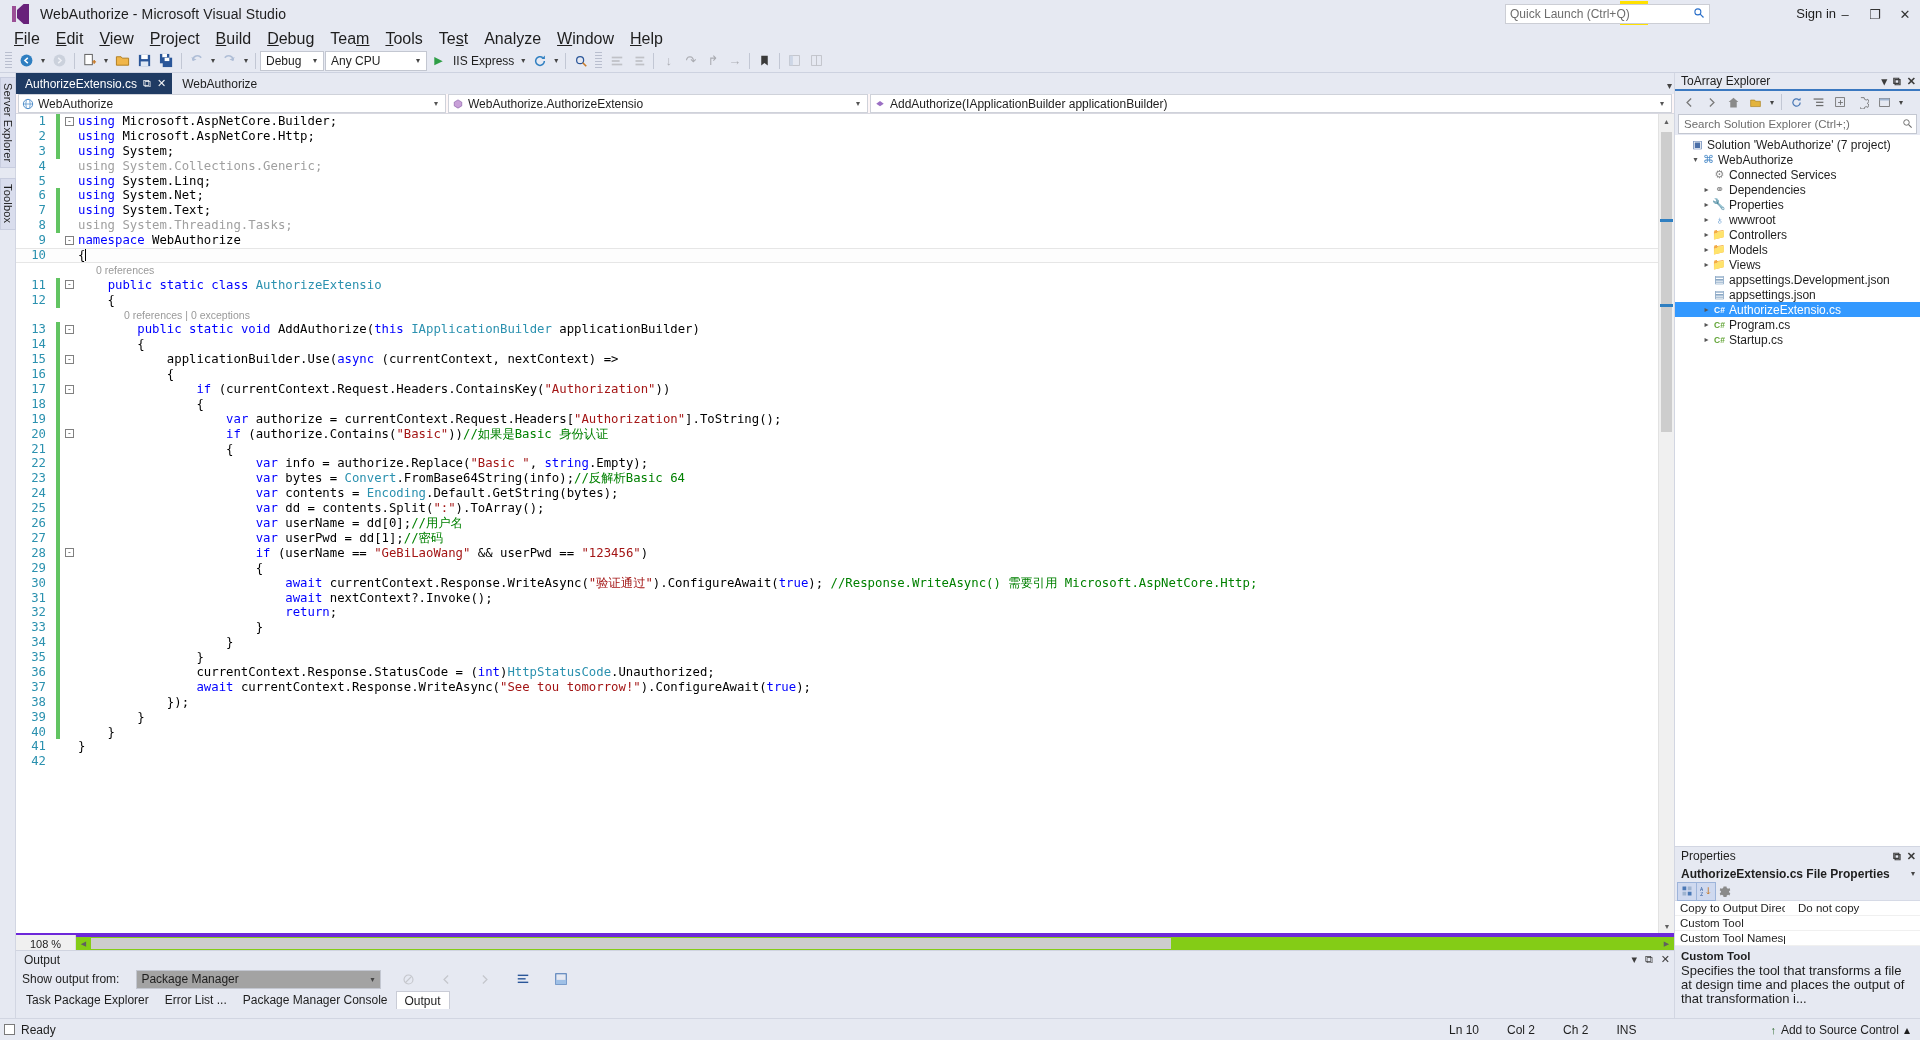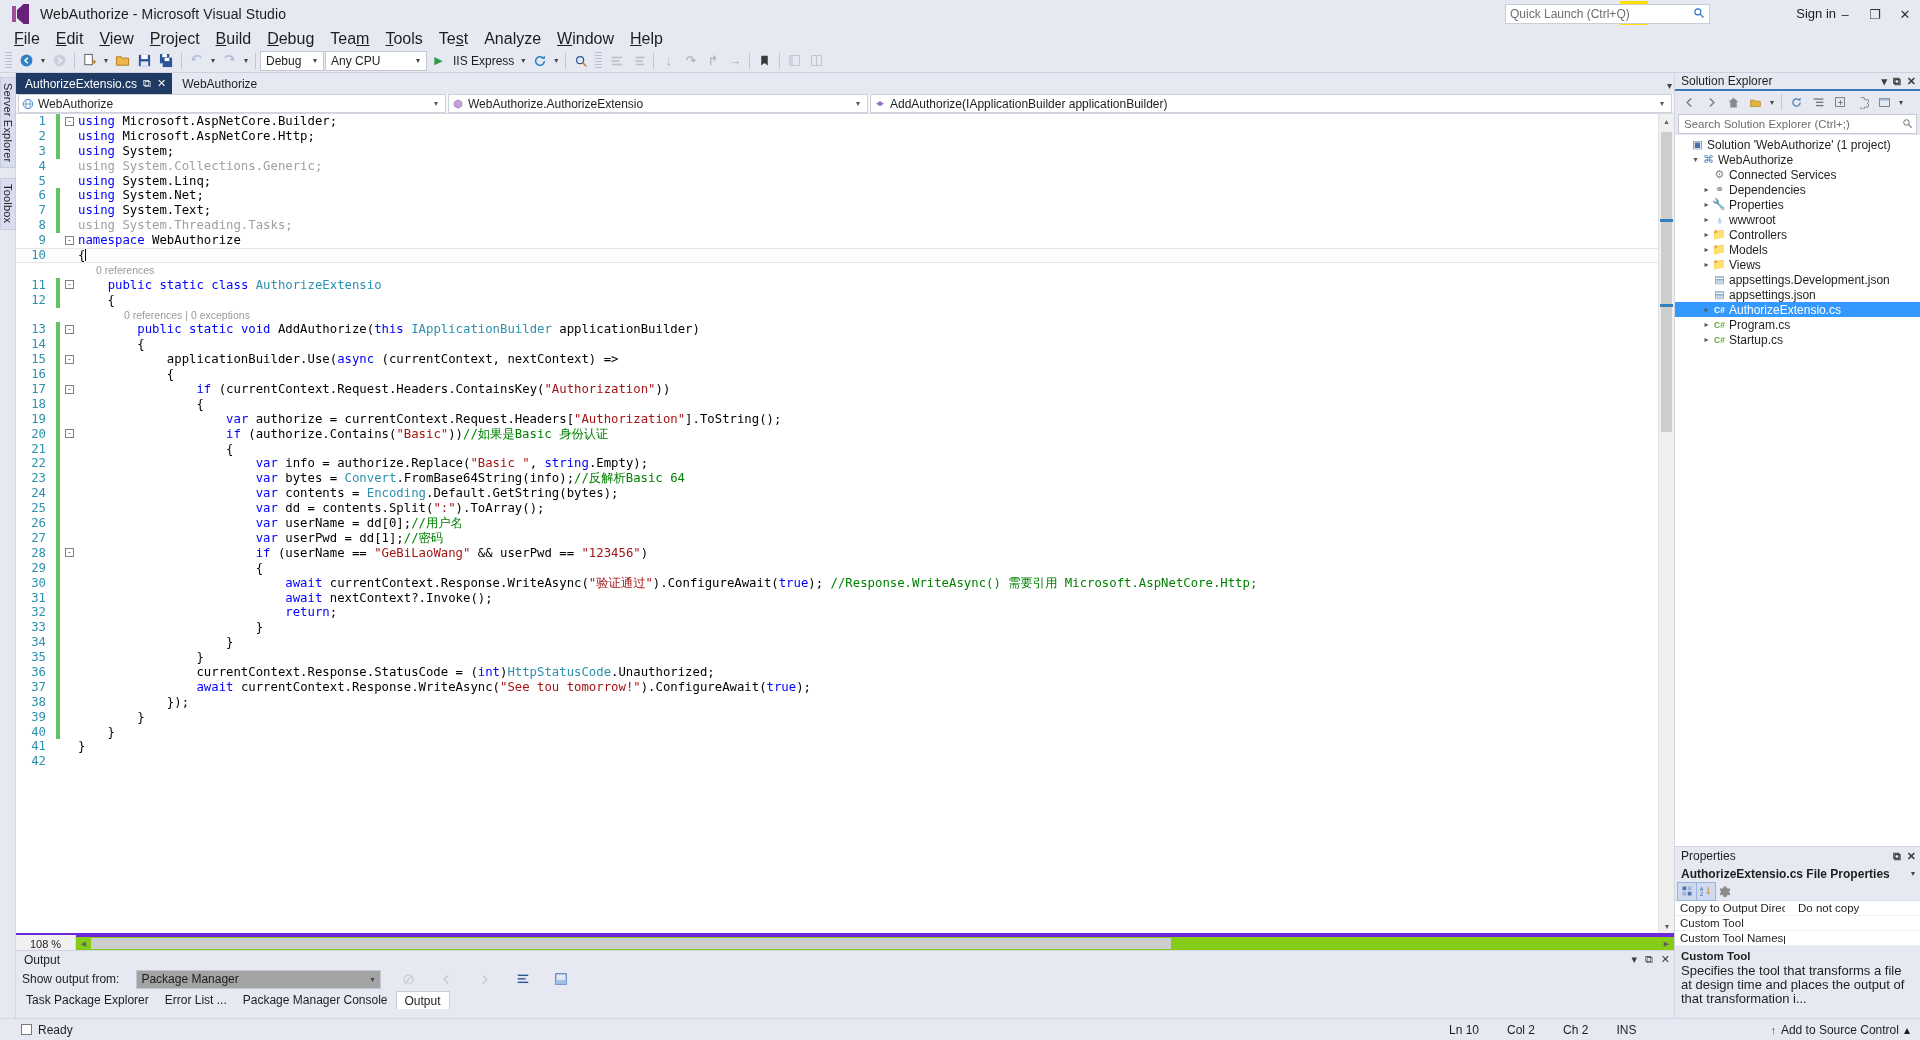--- a/index.html
+++ b/index.html
@@ -134,21 +134,21 @@
   .proplist { background:#fff; flex:0 0 auto;}
   .prow { height:15px; display:flex; font-size:11.5px; align-items:center; border-bottom:1px solid #f0f0f0;}
   .pk { width:110px; flex:0 0 110px; padding-left:5px; overflow:hidden; white-space:nowrap;}
   .pv { flex:1 1 auto; padding-left:13px; overflow:hidden; white-space:nowrap;}
   .propdesc { background:#e6e9f2; padding:4px 6px 0 6px; flex:1 1 auto;}
   .pd-t { font-size:11.5px; font-weight:bold; }
   .pd-b { font-size:13px; line-height:14px; color:#1e1e1e; margin-top:2px;}
 
   
   .statusbar { height:22px; background:#e6e9f2; display:flex; align-items:center; font-size:12px; flex:0 0 22px; border-top:1px solid #d2d6e2;}
-  .st-ready { display:flex; align-items:center; gap:6px; padding-left:21px;}
+  .st-ready { display:flex; align-items:center; gap:6px; padding-left:4px;}
   .st-sq { width:11px; height:11px; border:1px solid #7a7a7a; background:#fff; position:relative;}
   .st-group { margin-left:auto; display:flex; align-items:center;}
   .st-c { padding:0 14px; }
   .st-scc { display:flex; align-items:center; gap:5px; padding-right:10px;}
   .st-arrow { color:#2d6b2d; font-size:11px;}
 </style>
 </head>
 <body>
 
 <div class="app">
@@ -451,21 +451,21 @@
             <div class="otab">Task Package Explorer</div>
             <div class="otab">Error List ...</div>
             <div class="otab">Package Manager Console</div>
             <div class="otab sel">Output</div>
           </div>
       </div>
     </div>
 
     <div class="rightdock">
       <div class="panelhdr active">
-        <span class="t" style="font-weight:normal">Solution Explorer</span>
+        <span class="t" style="font-weight:normal">ToArray Explorer</span>
         <span class="ctrls">
           <span>▾</span>
           <span>⧉</span>
           <span>✕</span>
         </span>
       </div>
       <div class="se-toolbar">
         <div class="tb">
           <svg width="13" height="13" viewBox="0 0 16 16">
               <path d="M10 3 5 8l5 5" fill="none" stroke="#7a7a7a" stroke-width="1.6"></path>
@@ -528,21 +528,21 @@
               <line x1="9.6" y1="9.6" x2="14" y2="14" stroke="#6a6a6a" stroke-width="1.6"></line>
             </svg>
         </span>
       </div>
       <div class="tree" id="se-tree">
           <div class="trow" style="padding-left: 4px;">
             <span class="exp"></span>
             <span class="ic">
               <span style="font-size:11px;color:#4b6fa8">▣</span>
             </span>
-            <span class="tl">Solution 'WebAuthorize' (1 project)</span>
+            <span class="tl">Solution 'WebAuthorize' (7 project)</span>
           </div>
           <div class="trow" style="padding-left: 15px;">
             <span class="exp">▾</span>
             <span class="ic">
               <span style="font-size:11px;color:#4b8bc8">⌘</span>
             </span>
             <span class="tl">WebAuthorize</span>
           </div>
           <div class="trow" style="padding-left: 26px;">
             <span class="exp"></span>

